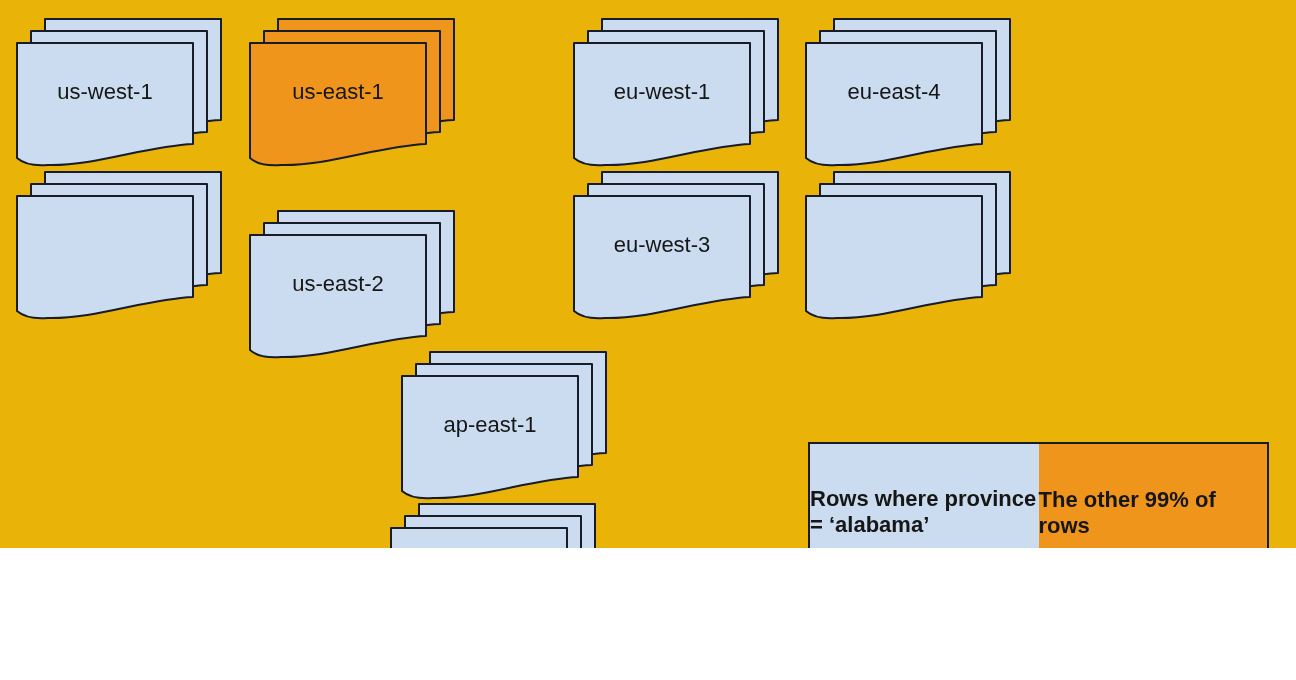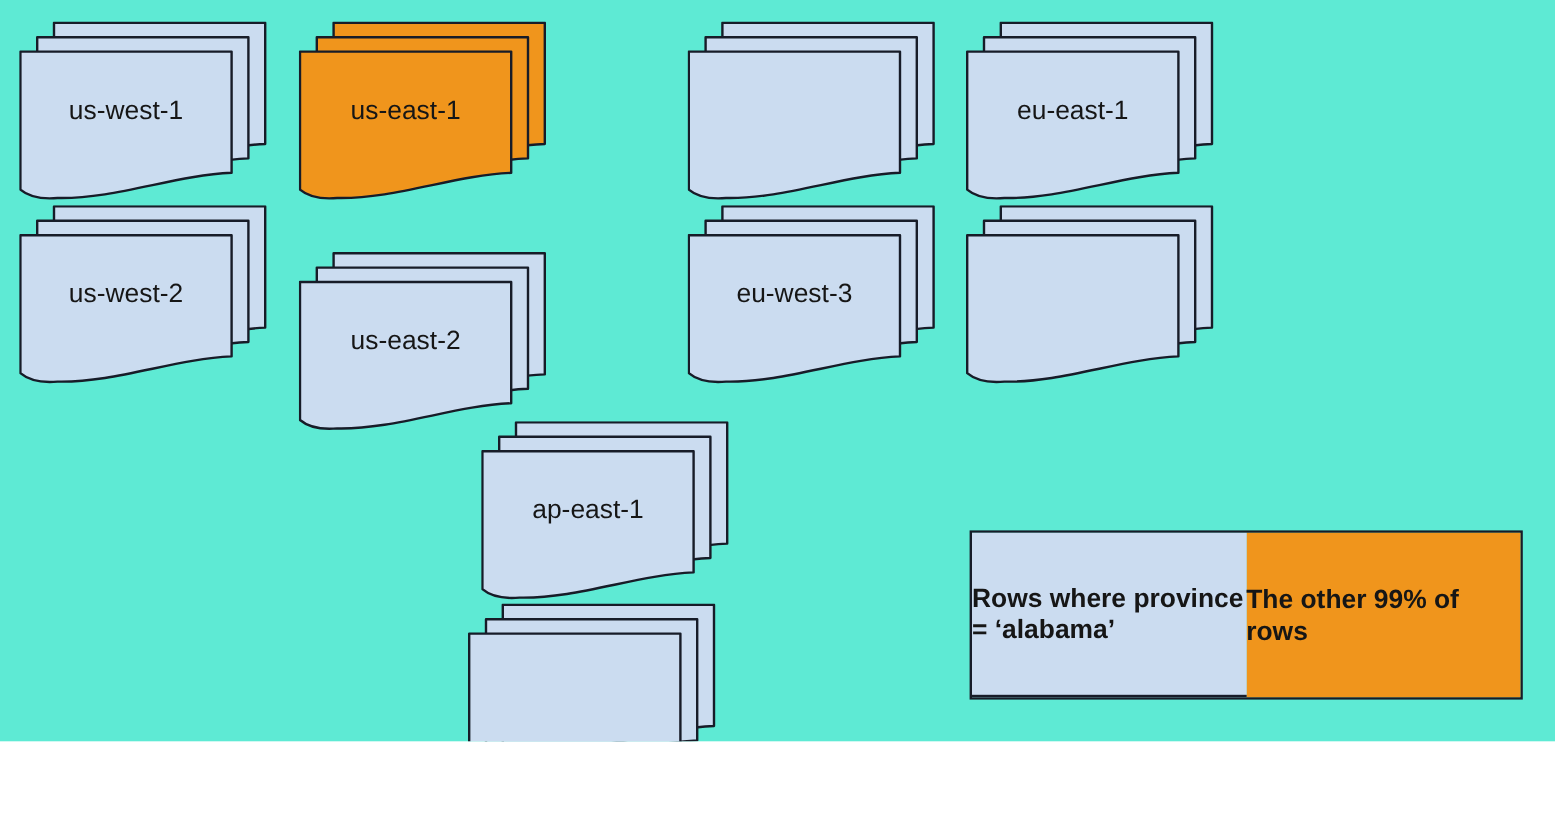--- a/index.html
+++ b/index.html
@@ -4,22 +4,22 @@
 <style>
   html, body {
     margin: 0;
     padding: 0;
     background: #ffffff;
     font-family: "Liberation Sans", "DejaVu Sans", sans-serif;
   }
   .canvas {
     position: relative;
     width: 1296px;
-    height: 618px;
-    background: #5eead4;
+    height: 548px;
+    background: #eab308;
     overflow: hidden;
   }
   .stack {
     position: absolute;
     width: 208px;
     height: 150px;
   }
   .stack svg {
     position: absolute;
     left: 0;
@@ -98,36 +98,36 @@
       <path class="sheet" transform="translate(0,24)" d="M1,1 L177,1 L177,102 C130,104 80,124 32,123 C20,124 8,122 1,116 Z"></path>
     </svg>
     <div class="stack-label">us-east-1</div>
   </div>
       <div class="stack" style="left: 573px; top: 18px;">
     <svg width="208" height="150" viewBox="0 0 208 150">
       <path class="sheet" transform="translate(28,0)" d="M1,1 L177,1 L177,102 C130,104 80,124 32,123 C20,124 8,122 1,116 Z"></path>
       <path class="sheet" transform="translate(14,12)" d="M1,1 L177,1 L177,102 C130,104 80,124 32,123 C20,124 8,122 1,116 Z"></path>
       <path class="sheet" transform="translate(0,24)" d="M1,1 L177,1 L177,102 C130,104 80,124 32,123 C20,124 8,122 1,116 Z"></path>
     </svg>
+    <div class="stack-label">eu-west-1</div>
   </div>
       <div class="stack" style="left: 805px; top: 18px;">
     <svg width="208" height="150" viewBox="0 0 208 150">
       <path class="sheet" transform="translate(28,0)" d="M1,1 L177,1 L177,102 C130,104 80,124 32,123 C20,124 8,122 1,116 Z"></path>
       <path class="sheet" transform="translate(14,12)" d="M1,1 L177,1 L177,102 C130,104 80,124 32,123 C20,124 8,122 1,116 Z"></path>
       <path class="sheet" transform="translate(0,24)" d="M1,1 L177,1 L177,102 C130,104 80,124 32,123 C20,124 8,122 1,116 Z"></path>
     </svg>
-    <div class="stack-label">eu-east-1</div>
+    <div class="stack-label">eu-east-4</div>
   </div>
       <div class="stack" style="left: 16px; top: 171px;">
     <svg width="208" height="150" viewBox="0 0 208 150">
       <path class="sheet" transform="translate(28,0)" d="M1,1 L177,1 L177,102 C130,104 80,124 32,123 C20,124 8,122 1,116 Z"></path>
       <path class="sheet" transform="translate(14,12)" d="M1,1 L177,1 L177,102 C130,104 80,124 32,123 C20,124 8,122 1,116 Z"></path>
       <path class="sheet" transform="translate(0,24)" d="M1,1 L177,1 L177,102 C130,104 80,124 32,123 C20,124 8,122 1,116 Z"></path>
     </svg>
-    <div class="stack-label">us-west-2</div>
   </div>
       <div class="stack" style="left: 249px; top: 171px; margin-top: 39px;">
     <svg width="208" height="150" viewBox="0 0 208 150">
       <path class="sheet" transform="translate(28,0)" d="M1,1 L177,1 L177,102 C130,104 80,124 32,123 C20,124 8,122 1,116 Z"></path>
       <path class="sheet" transform="translate(14,12)" d="M1,1 L177,1 L177,102 C130,104 80,124 32,123 C20,124 8,122 1,116 Z"></path>
       <path class="sheet" transform="translate(0,24)" d="M1,1 L177,1 L177,102 C130,104 80,124 32,123 C20,124 8,122 1,116 Z"></path>
     </svg>
     <div class="stack-label">us-east-2</div>
   </div>
       <div class="stack" style="left: 573px; top: 171px;">

